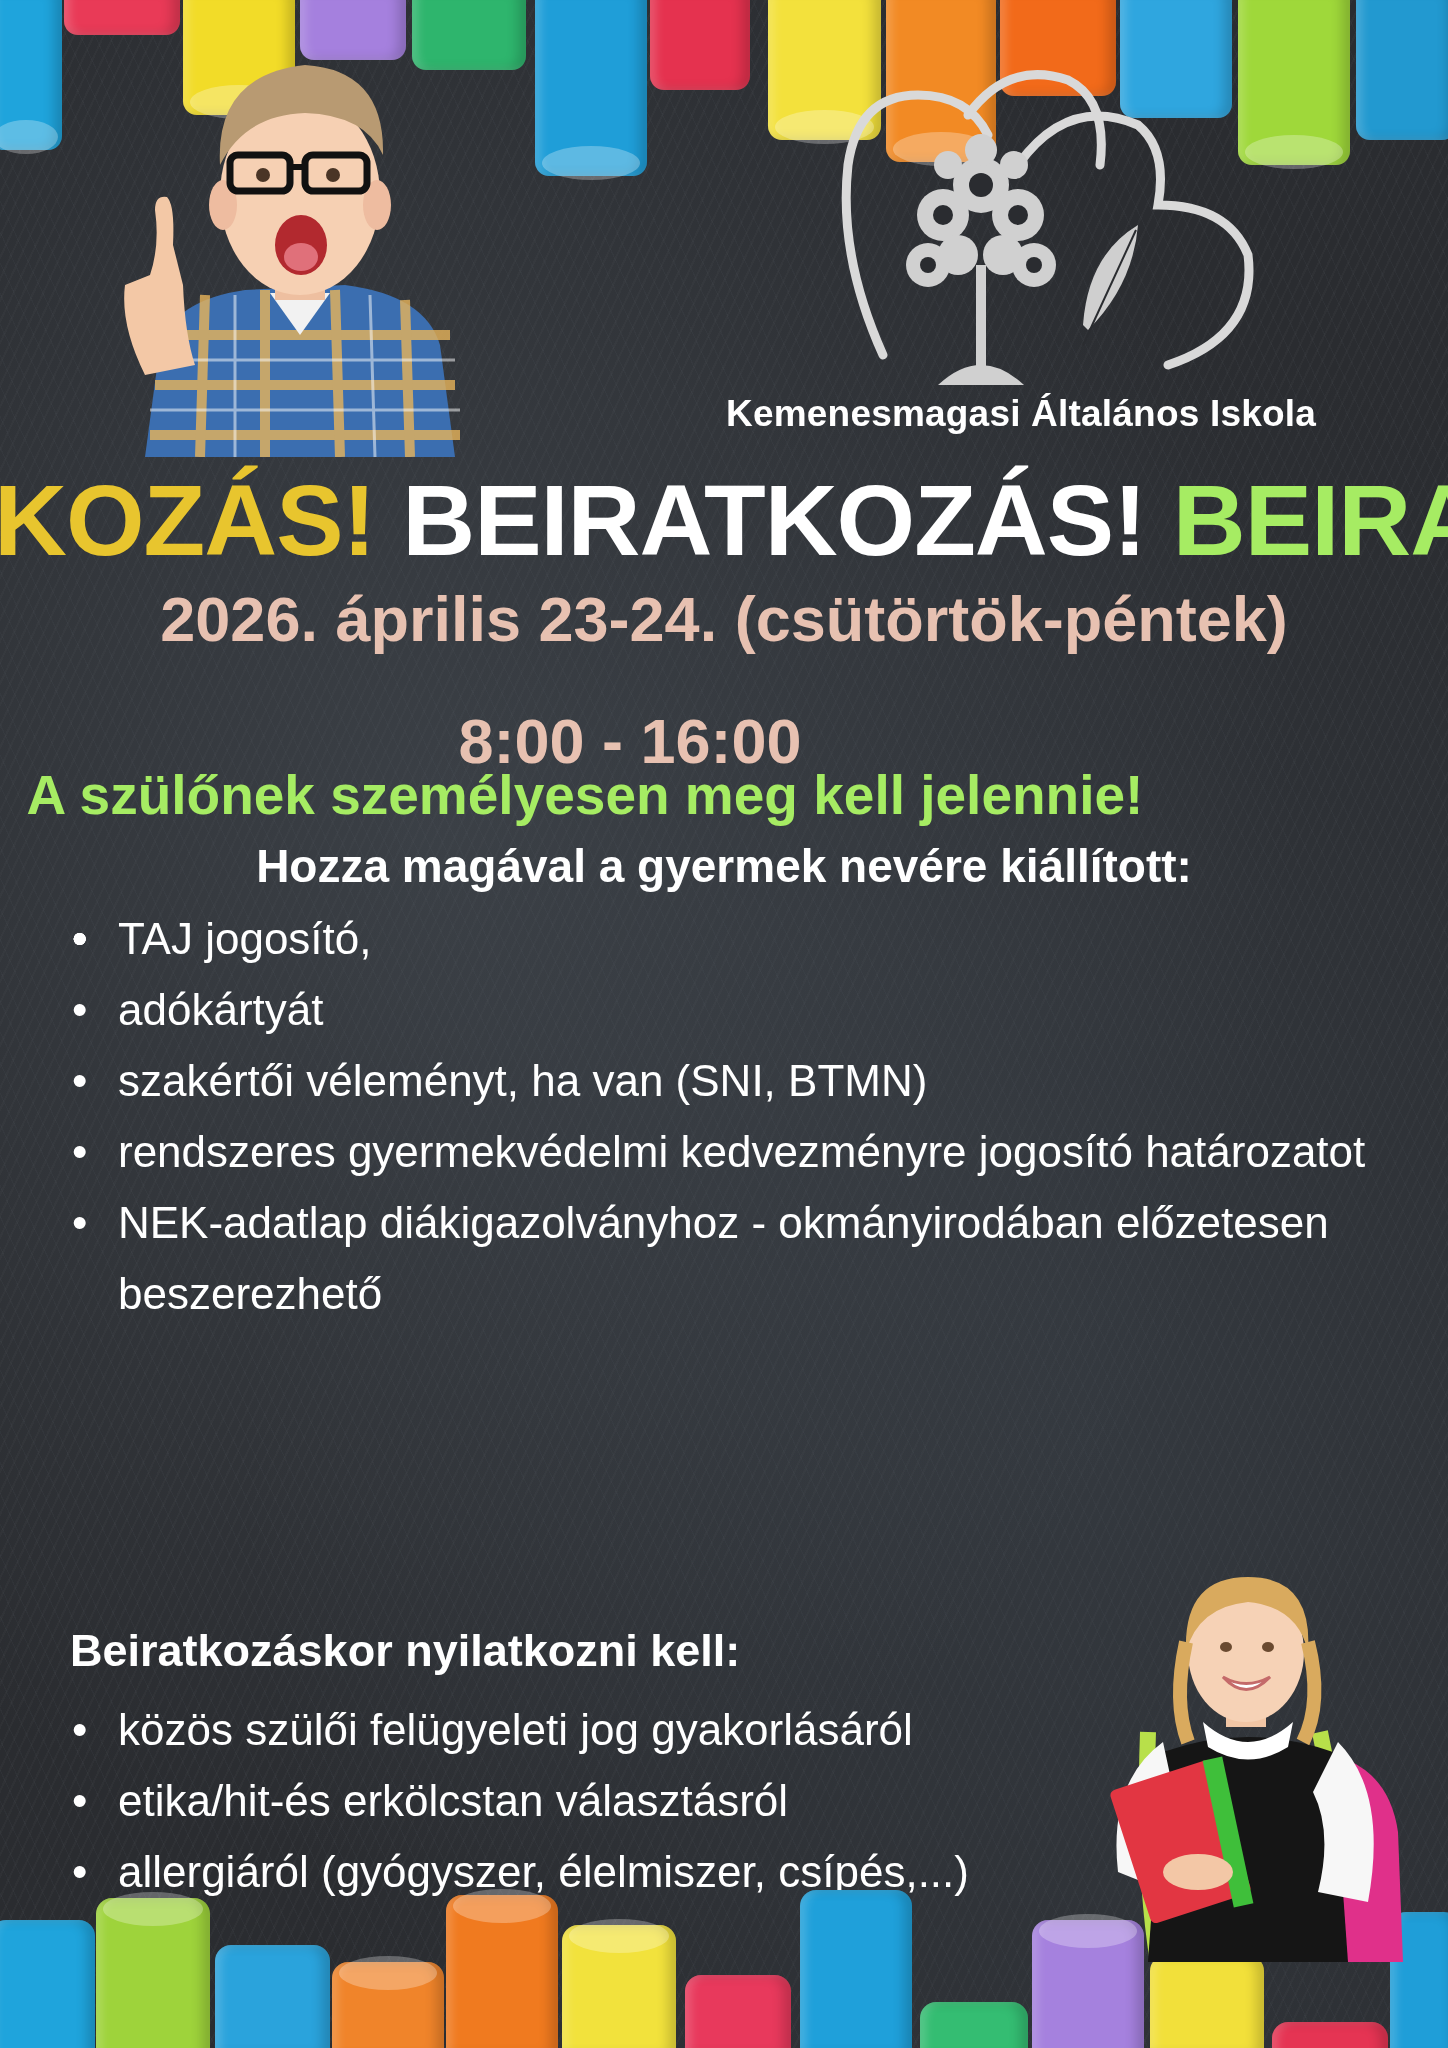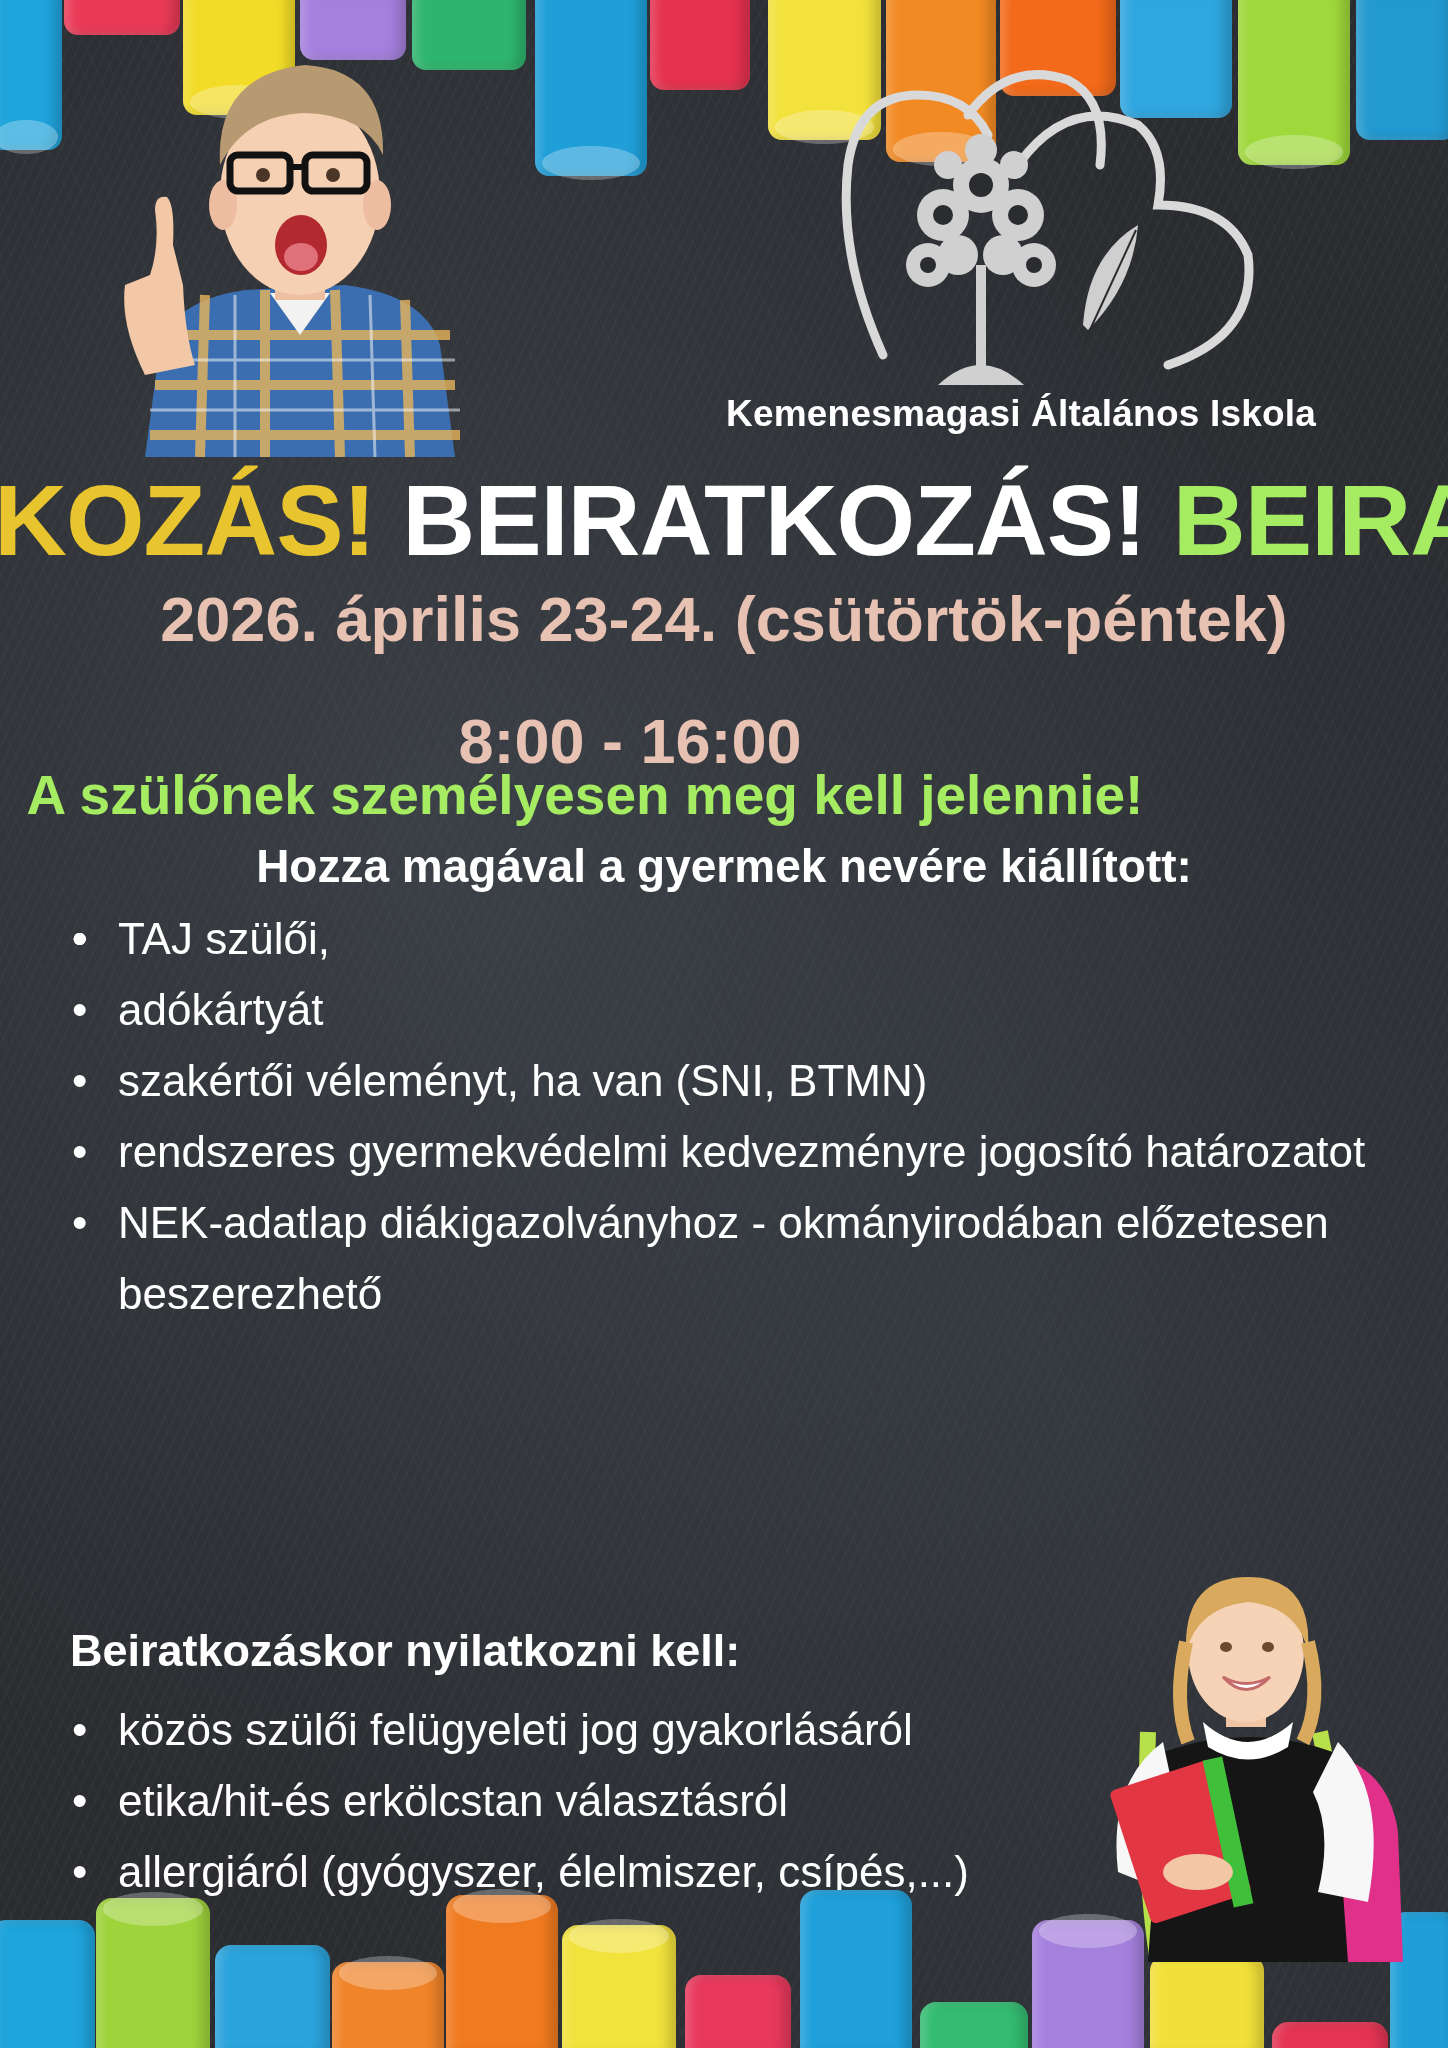--- a/index.html
+++ b/index.html
@@ -157,21 +157,21 @@
 
   <div class="date">2026. április 23-24. (csütörtök-péntek)</div>
   <div class="time">8:00 - 16:00</div>
   <div class="notice">A szülőnek személyesen meg kell jelennie!</div>
   <div class="bring">Hozza magával a gyermek nevére kiállított:</div>
 
   <ul class="items list1">
     <li><span class="bullet">•</span></li>
     <li><span class="bullet">•</span></li>
     <li><span class="bullet">•</span></li>
-    <li><span class="bullet">•</span><span>TAJ szülői,</span></li>
+    <li><span class="bullet">•</span><span>TAJ jogosító,</span></li>
     <li><span class="bullet">•</span><span>adókártyát</span></li>
     <li><span class="bullet">•</span><span>szakértői véleményt, ha van (SNI, BTMN)</span></li>
     <li style="width:1300px;"><span class="bullet">•</span><span>rendszeres gyermekvédelmi kedvezményre jogosító határozatot</span></li>
     <li style="width:1260px;"><span class="bullet">•</span><span>NEK-adatlap diákigazolványhoz - okmányirodában előzetesen beszerezhető</span></li>
   </ul>
 
   <div class="declare">Beiratkozáskor nyilatkozni kell:</div>
   <ul class="items list2">
     <li><span class="bullet">•</span><span>közös szülői felügyeleti jog gyakorlásáról</span></li>
     <li><span class="bullet">•</span><span>etika/hit-és erkölcstan választásról</span></li>

